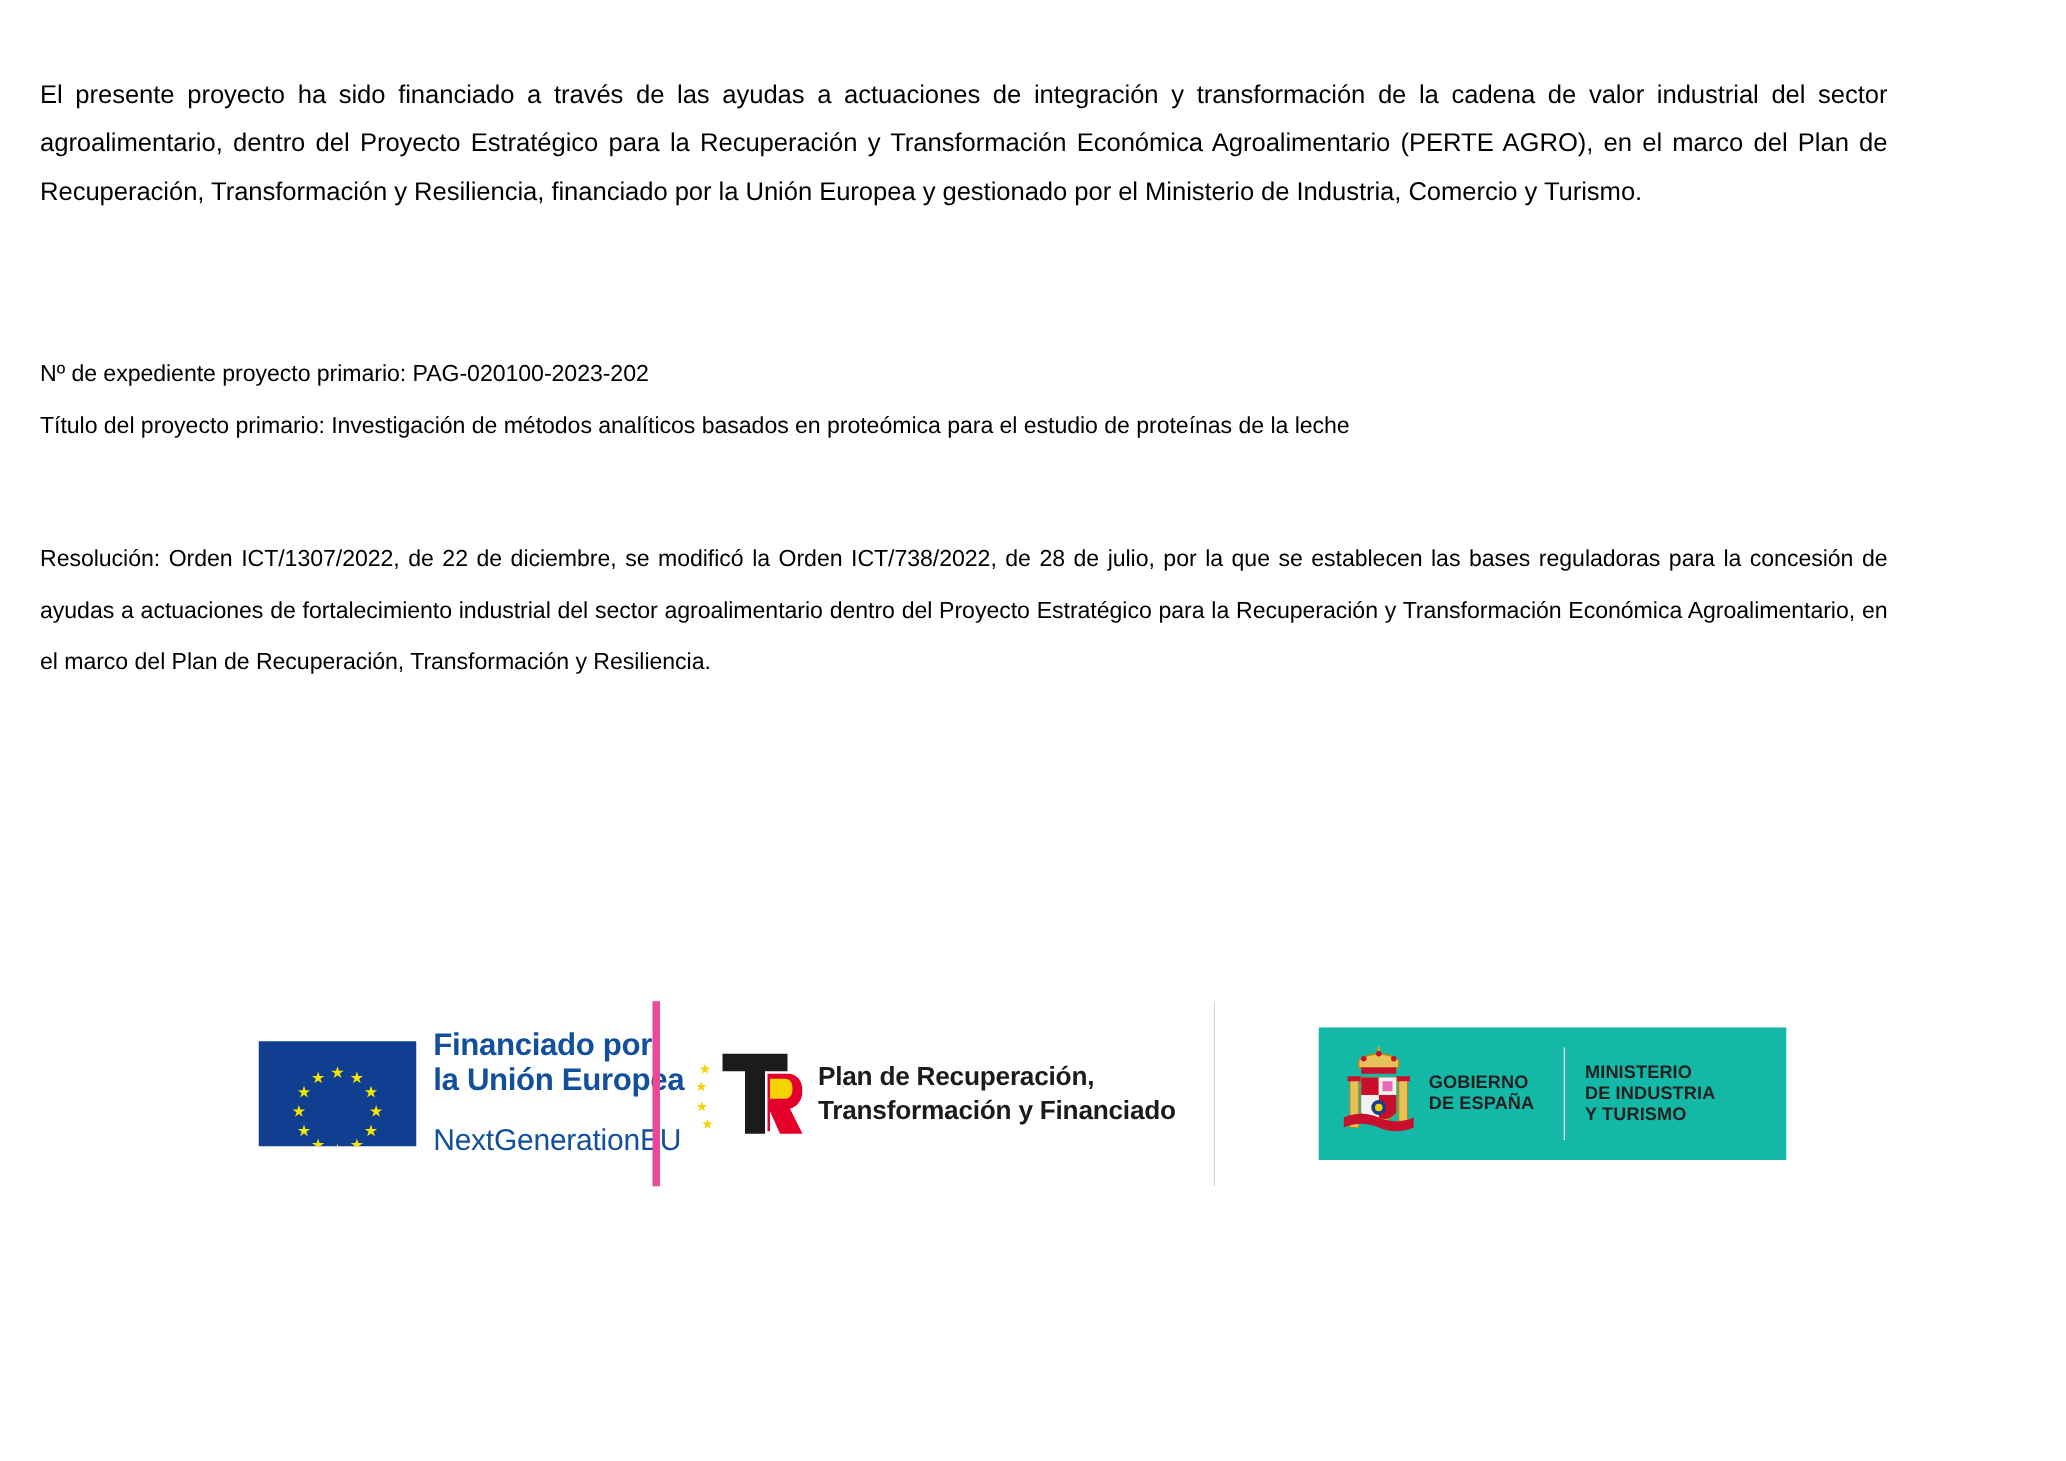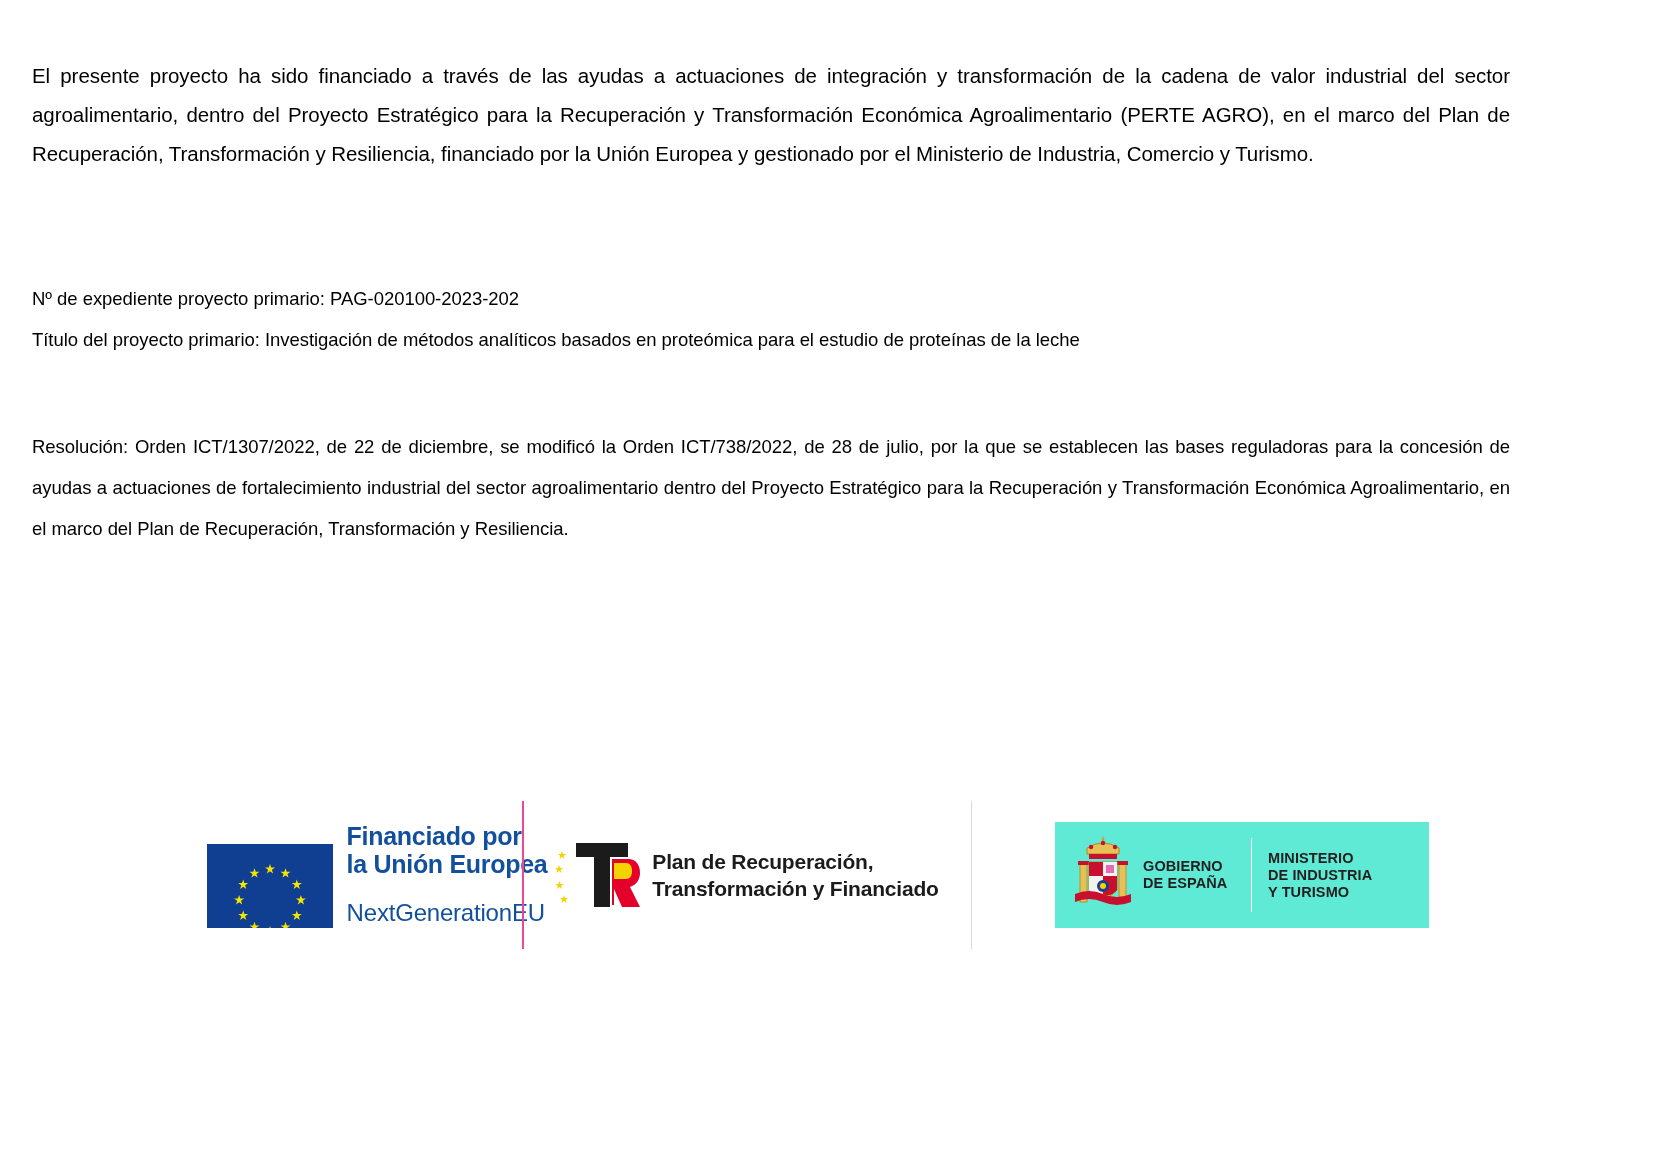--- a/index.html
+++ b/index.html
@@ -96,27 +96,27 @@
     justify-content: center;
   }
   .logo-cell {
     display: flex;
     align-items: center;
     justify-content: center;
     height: 148px;
     box-sizing: border-box;
   }
   .logo-cell.eu      { width: 400px; padding-left: 110px;}
-  .logo-cell.prtr    { width: 450px; border-left: 2px solid #ec4899; border-right: 1px solid #d8d8d8; }
+  .logo-cell.prtr    { width: 450px; border-left: 6px solid #ec4899; border-right: 1px solid #d8d8d8; }
   .logo-cell.gob     { width: 480px; padding-left: 60px; }
 
   
   .eu-logo {
     display: flex;
-    align-items: flex-end;
+    align-items: center;
     gap: 0px;
   }
   .eu-flag {
     width: 126px;
     height: 84px;
     background: #103f91;
     position: relative;
     flex: none;
   }
   .eu-stars { position: absolute; left: 0; top: 0; width: 126px; height: 84px; }
@@ -149,21 +149,21 @@
     font-size: 21px;
     line-height: 27px;
     letter-spacing: -0.2px;
     white-space: nowrap;
   }
 
   
   .gob-logo {
     width: 374px;
     height: 106px;
-    background: #5eead4;
+    background: #14b8a6;
     display: flex;
     align-items: center;
     position: relative;
     flex: none;
   }
   .gob-left {
     display: flex;
     align-items: center;
     padding-left: 18px;
     width: 196px;

